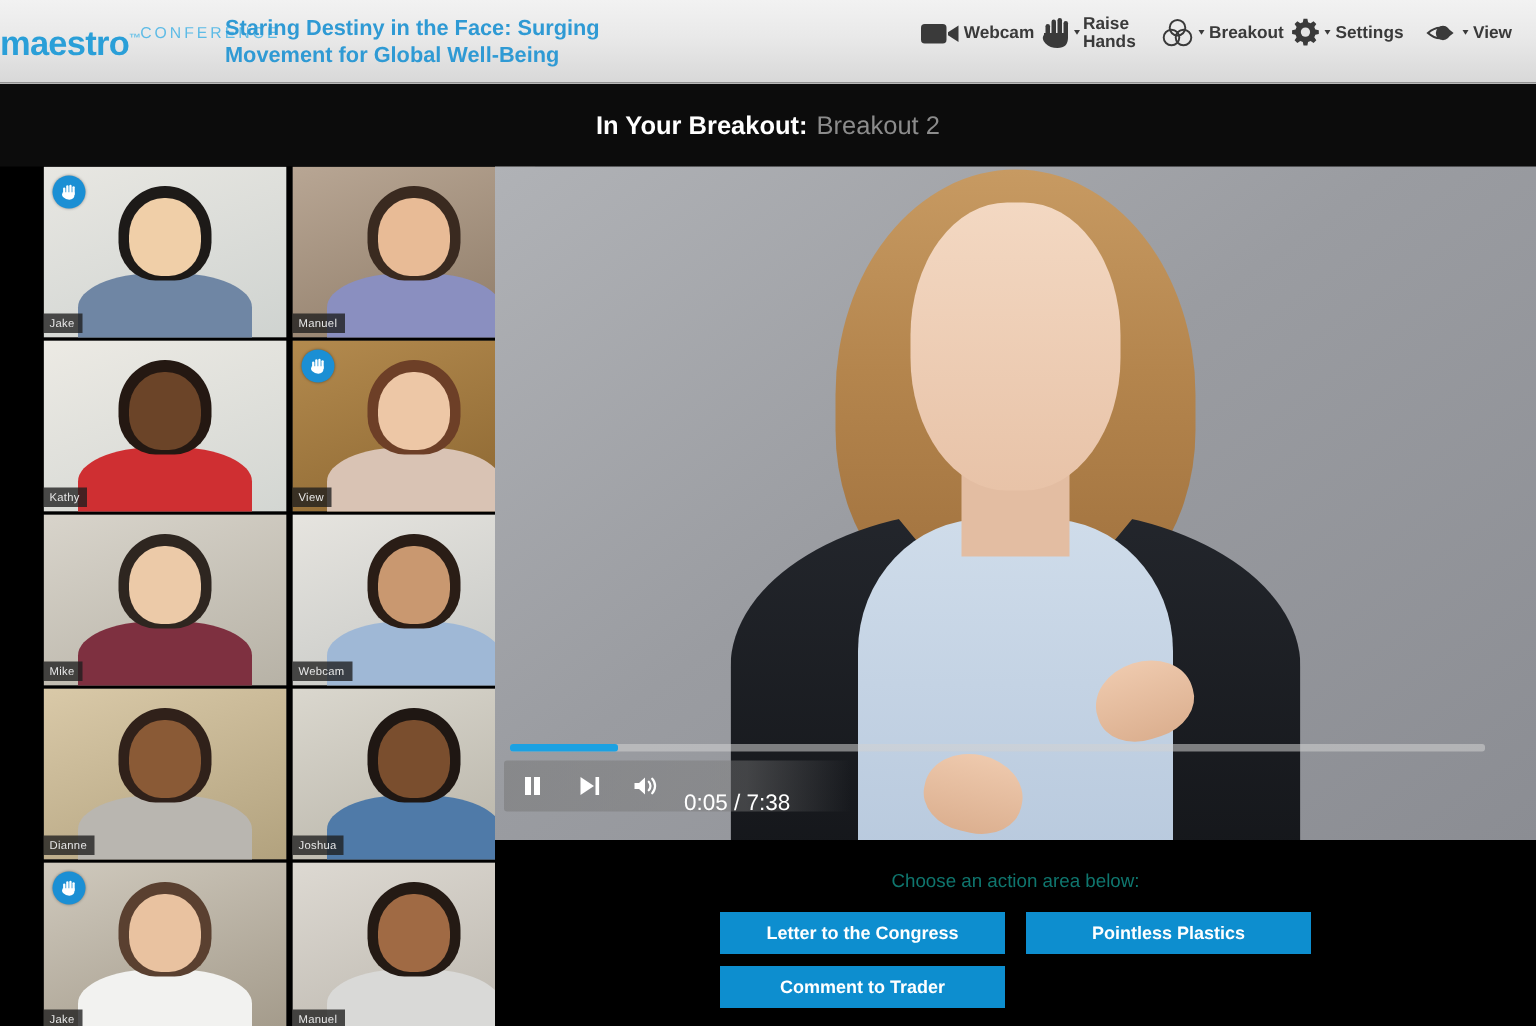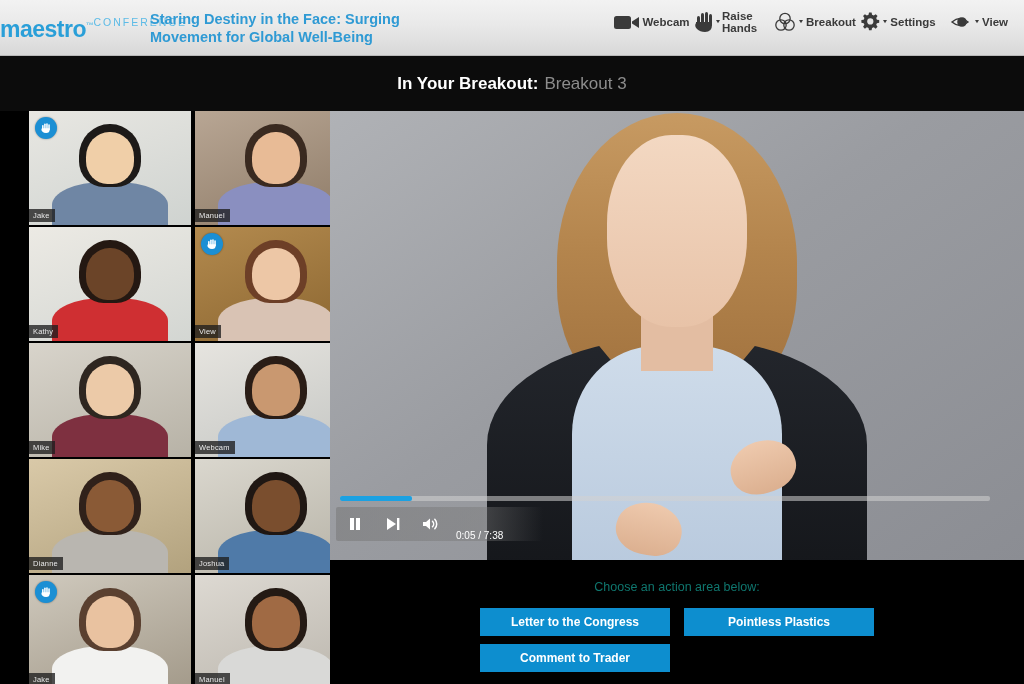--- a/index.html
+++ b/index.html
@@ -134,21 +134,21 @@
     background: rgba(210,210,210,.55); border-radius: 2px; cursor: pointer;
   }
   .scrub-fill { position: absolute; left: 0; top: 0; height: 5px; background: #1ba1e2; border-radius: 2px; }
   .ctrl-row {
     position: absolute; left: 0; top: 11px; height: 34px;
     display: flex; align-items: center; gap: 0px;
     background: linear-gradient(90deg, rgba(120,120,120,.55) 0%, rgba(120,120,120,.45) 70%, rgba(120,120,120,0) 100%);
     padding-right: 40px; border-radius: 2px;
   }
   .cbtn { width: 38px; height: 34px; display: flex; align-items: center; justify-content: center; cursor: pointer; }
-  .ctime { color: #fff; font-size: 10px; margin-left: 6px; white-space: nowrap; margin-top: 23px; }
+  .ctime { color: #fff; font-size: 15px; margin-left: 6px; white-space: nowrap; margin-top: 23px; }
 
   
   .actions {
     position: absolute; left: 0; top: 449px; width: 694px; height: 124px;
     background: #000; display: flex; flex-direction: column; align-items: center;
   }
   .actions-title { color: #0f766e; font-size: 12.5px; margin-top: 20px; }
   .btn-grid {
     margin-top: 14px; display: grid; grid-template-columns: 190px 190px;
     gap: 8px 14px;
@@ -234,21 +234,21 @@
             <path d="M25 9 l4 0 l-2 3.2 z" fill="#3a3a3a"></path>
           </svg>
         </div>
         <div class="tool-lbl">View</div>
       </div>
     </div>
   </div>
 
   <div class="breakout-bar">
     <span class="bo-label">In Your Breakout:</span>
-    <span class="bo-value">Breakout 3</span>
+    <span class="bo-value">Breakout 2</span>
   </div>
 
   <div class="grid" id="grid">
       <div class="tile">
         <div class="bg" style="background: linear-gradient(160deg, rgb(232, 231, 226) 0%, rgb(207, 211, 208) 100%);"></div>
         <div class="torso" style="left: 14%; top: 62%; width: 72%; height: 46%; background: rgb(111, 134, 164);"></div>
         <div class="hair" style="left: 31%; top: 11%; width: 38%; height: 56%; background: rgb(29, 26, 24);"></div>
         <div class="head" style="left: 35%; top: 18%; width: 30%; height: 46%; background: rgb(240, 207, 168);"></div>
         <div class="hand-badge">
           <svg width="13" height="13" viewBox="0 0 22 22">

